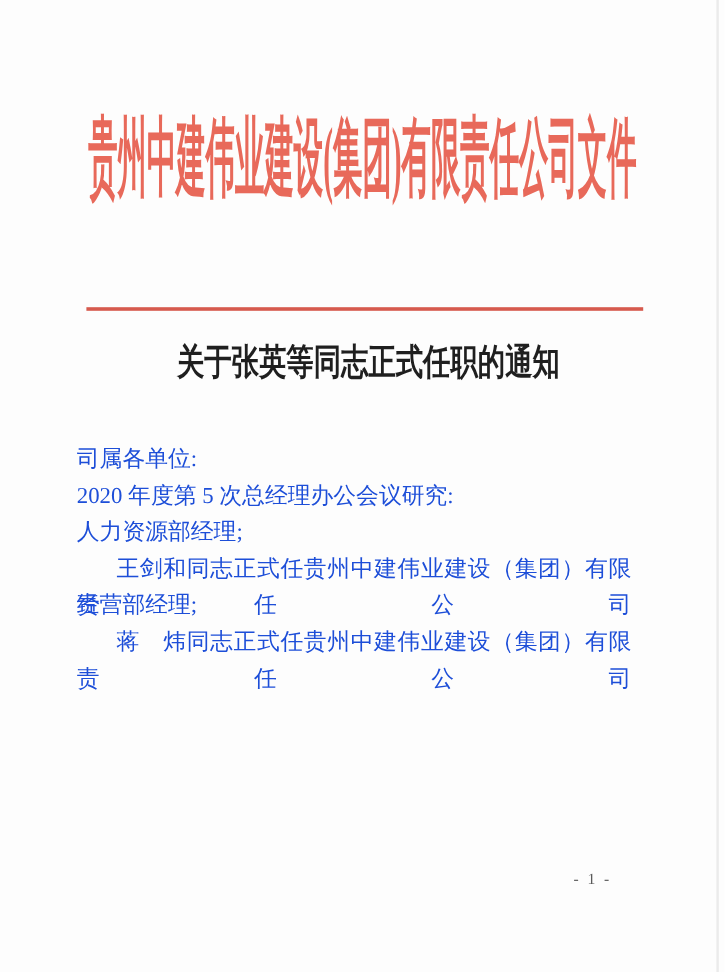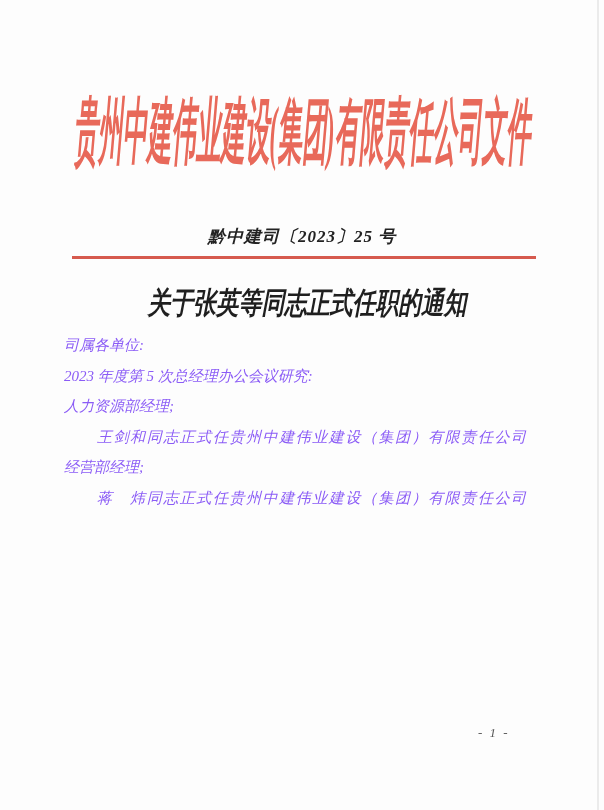--- a/index.html
+++ b/index.html
@@ -51,25 +51,25 @@
     white-space:nowrap;
     font-size:30px;
     font-weight:bold;
     line-height:1;
     color:#1f1f1f;
     transform:translateX(-50%) scaleX(0.76);
   }
   
   .body-block{
     position:absolute;
-    top:330px;
+    top:368px;
     left:64px;
     width:462px;
-    font-size:15px;
-    color:#8b5cf6;
+    font-size:19px;
+    color:#1d4ed8;
   }
   .body-line{
     height:30.6px;
     line-height:30.6px;
     white-space:nowrap;
   }
   .body-line.indent{ text-indent:33px; }
   .body-line.justify{
     white-space:normal;
     text-align:justify;
@@ -92,33 +92,32 @@
     left:597px;
     width:2px;
     height:810px;
     background:#e6e6e6;
     opacity:.8;
   }
 </style>
 </head>
 <body>
 
-<div class="page" style="background: rgb(253, 253, 253); font-style: italic;">
+<div class="page" style="background: rgb(253, 253, 253);">
 
   <div class="org-title" style="color: rgb(232, 105, 90);">贵州中建伟业建设(集团)有限责任公司文件</div>
 
-  <div class="doc-number">黔中建司〔2023〕25 号</div>
 
   <div class="red-line" style="background: rgb(214, 90, 78);"></div>
 
   <h2 class="doc-title">关于张英等同志正式任职的通知</h2>
 
   <div class="body-block" id="body-block">
       <div class="body-line">司属各单位:</div>
-      <div class="body-line">2023 年度第 5 次总经理办公会议研究:</div>
+      <div class="body-line">2020 年度第 5 次总经理办公会议研究:</div>
       <div class="body-line">人力资源部经理;</div>
       <div class="body-line indent justify">王剑和同志正式任贵州中建伟业建设（集团）有限责任公司</div>
       <div class="body-line">经营部经理;</div>
       <div class="body-line indent justify">蒋　炜同志正式任贵州中建伟业建设（集团）有限责任公司</div>
     </div>
 
   <div class="page-number">- 1 -</div>
 
   <div class="scan-edge"></div>
 </div>

